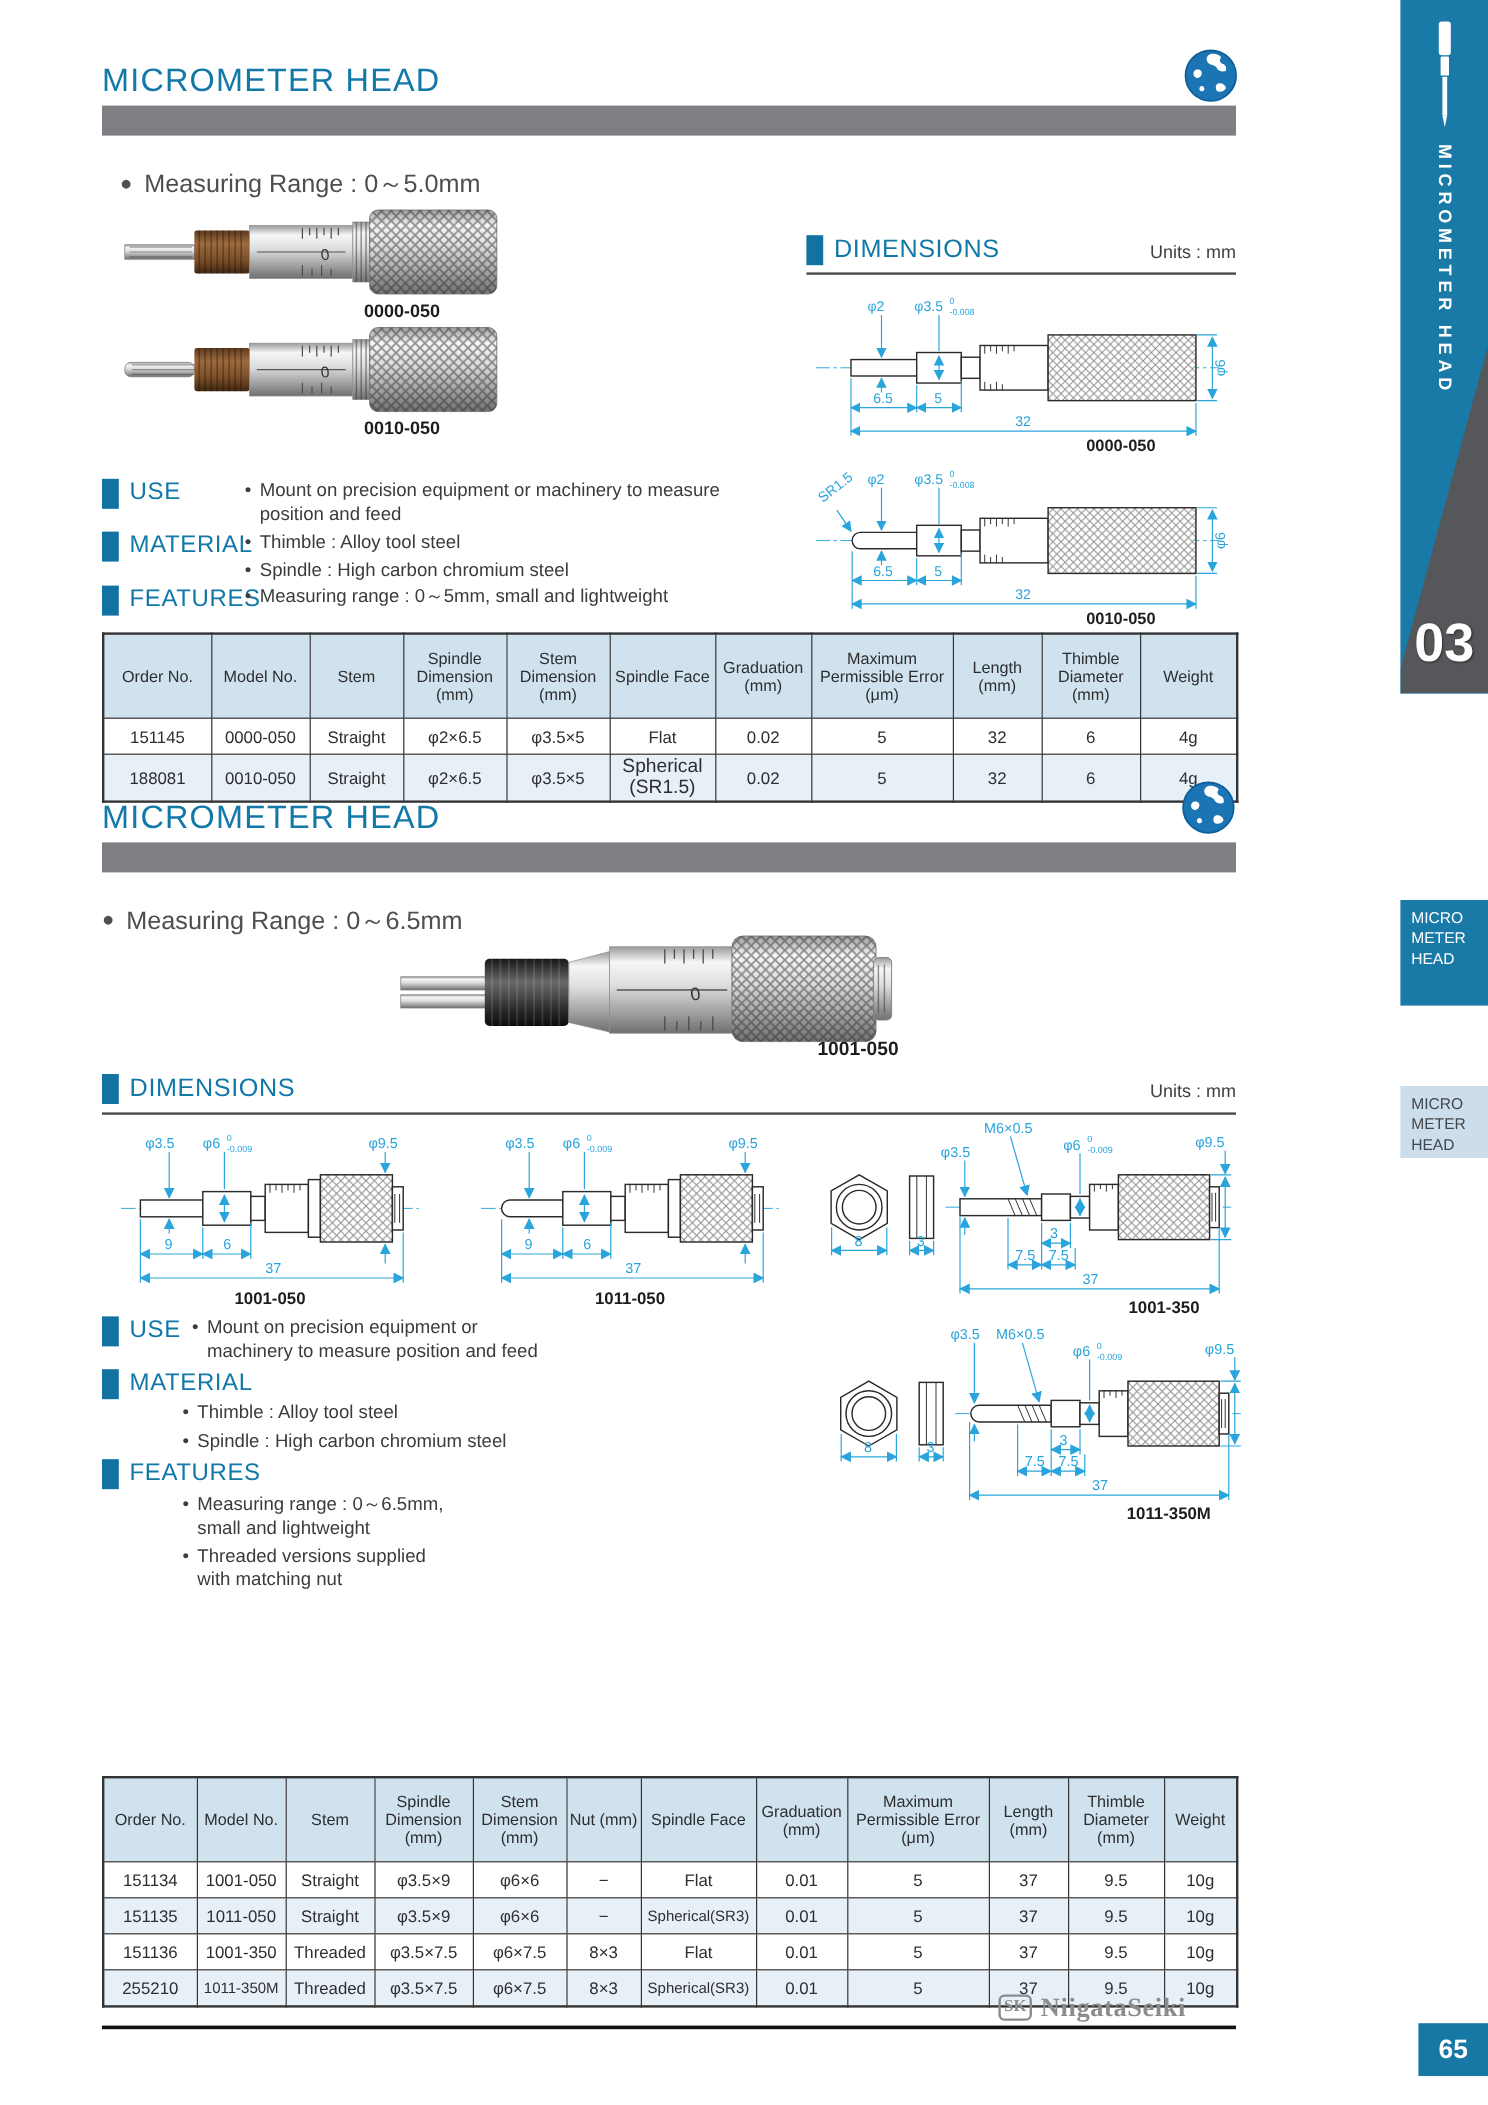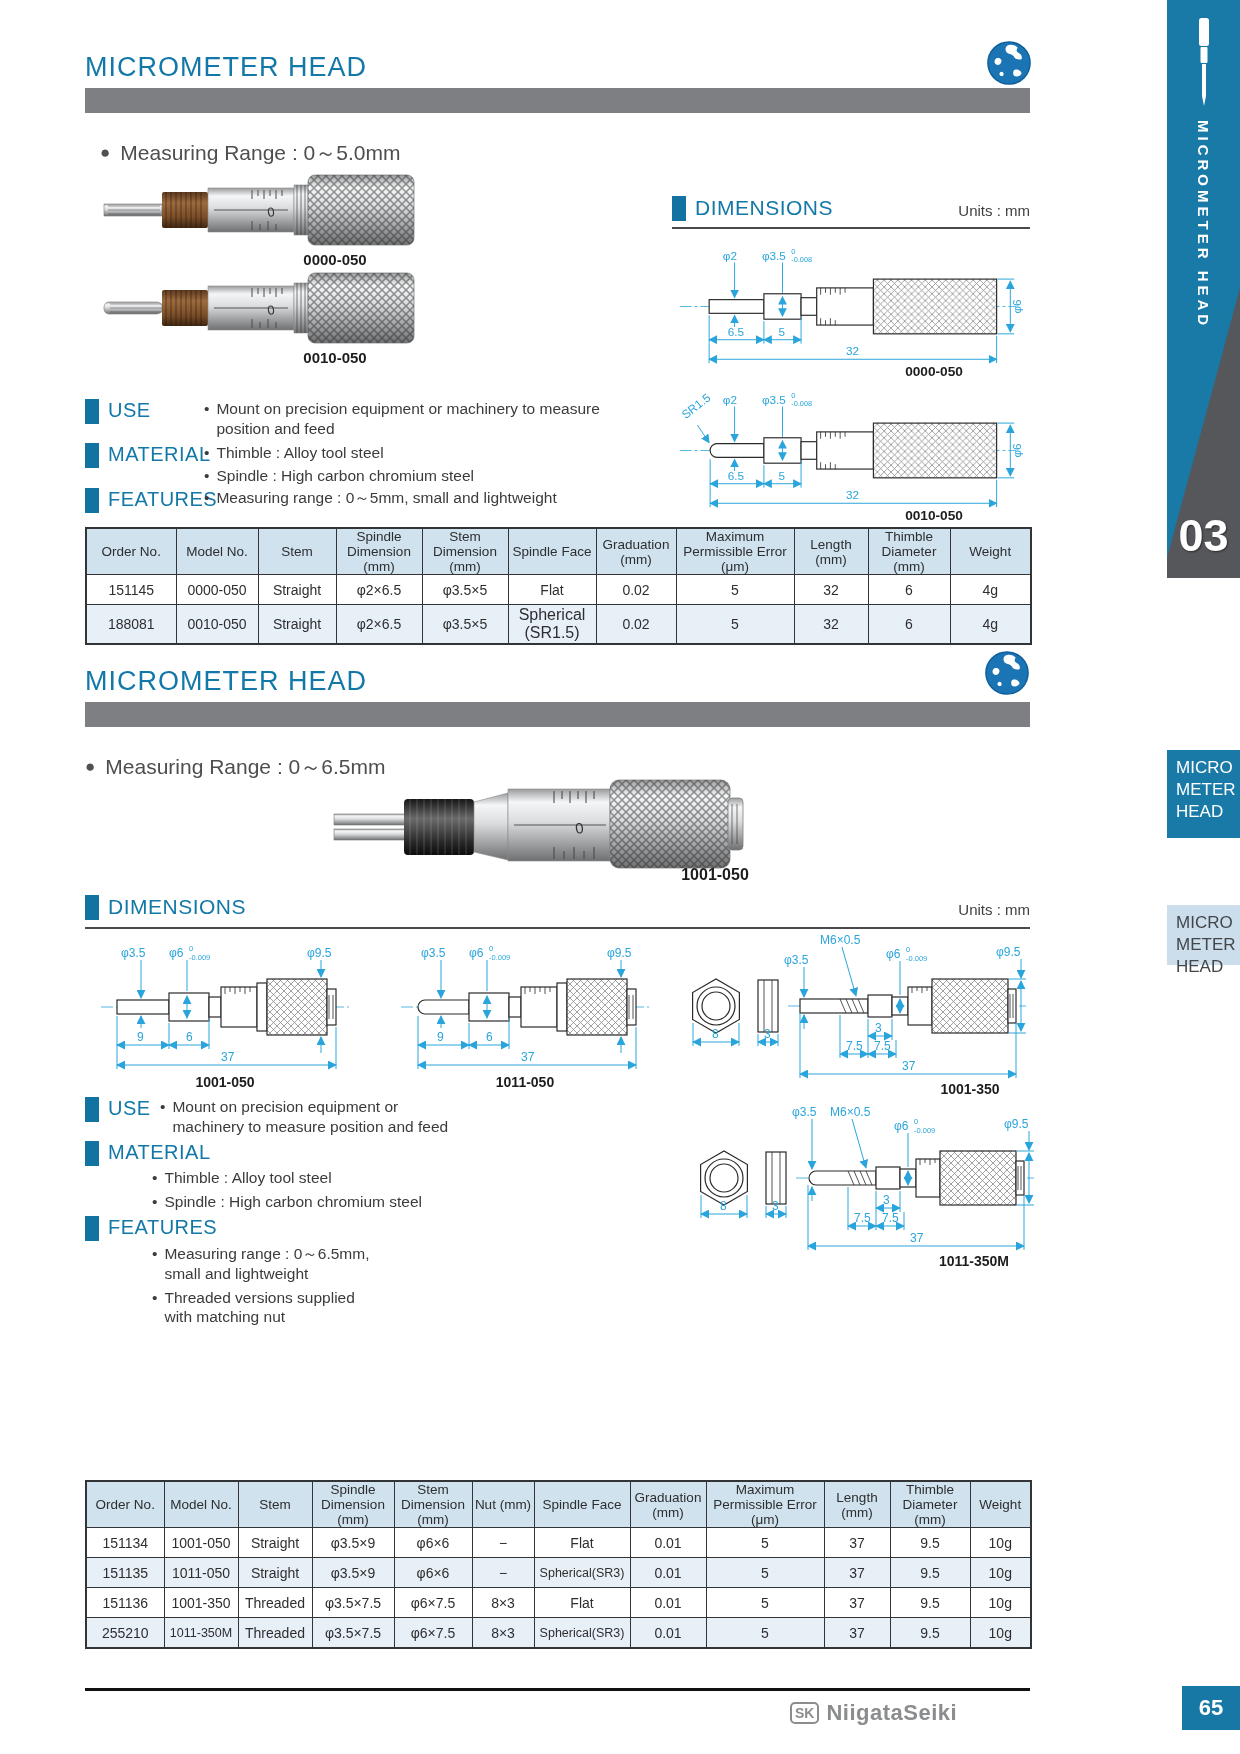--- a/index.html
+++ b/index.html
@@ -22,21 +22,21 @@
   .lblcol2{width:52px;flex:0 0 auto;}
   .bullet{display:flex;font-size:15.5px;color:#3b3b3d;line-height:1.28;}
   .bullet .dot{margin-right:7px;flex:0 0 auto;}
   .bullets{position:absolute;}
   .bullets .bullet{margin-bottom:4px;}
   
   table.spec{border-collapse:collapse;table-layout:fixed;background:#fff;}
   table.spec th,table.spec td{border:1px solid #333436;text-align:center;vertical-align:middle;
       font-weight:normal;overflow:hidden;}
   table.spec{border:2.5px solid #333436;}
-  table.spec th{background:#cfe2ee;font-size:13.5px;line-height:1.12;padding:0 2px;color:#2e2e30;margin-left:40px;}
+  table.spec th{background:#cfe2ee;font-size:13.5px;line-height:1.12;padding:12px 2px;color:#2e2e30;margin-left:40px;}
   table.spec td{font-size:14px;height:27px;padding:1px 2px;color:#2e2e30;}
   table.spec tbody tr:nth-child(even){background:#e7f0f7;}
   .tablewrap{position:absolute;}
   
   .photo{position:absolute;}
   .caption{position:absolute;font-size:15px;font-weight:bold;color:#1d1d1f;text-align:center;}
   .tdraw{position:absolute;}
   .dl{stroke:#2aa5dc;stroke-width:1;fill:none;}
   .cl{stroke:#2aa5dc;stroke-width:.8;stroke-dasharray:12 3 3 3;fill:none;}
   .pl{stroke:#2a2a2a;stroke-width:1.2;fill:#ffffff;}
@@ -47,27 +47,27 @@
   
   .side{position:absolute;left:1167px;top:0;width:73px;height:578px;background:#1979a7;}
   .side .diag{position:absolute;left:0;bottom:0;width:100%;height:290px;background:#56575a;
       clip-path:polygon(100% 0,100% 100%,0 100%,0 93%);}
   .side .ch{position:absolute;bottom:16px;width:100%;text-align:center;color:#fff;
       font-size:45px;font-weight:bold;text-shadow:1px 1px 2px #2c2c2e;}
   .side .vtext{position:absolute;top:120px;left:50%;transform:translateX(-50%);
       writing-mode:vertical-rl;color:#fff;font-size:15px;font-weight:bold;letter-spacing:4px;}
   .side .mic{position:absolute;top:16px;left:50%;transform:translateX(-50%);}
   .tab{position:absolute;left:1167px;width:73px;box-sizing:border-box;padding:7px 0 0 9px;
-      font-size:17px;line-height:1.3;}
+      font-size:13px;line-height:1.3;}
   .tabA{top:750px;height:88px;background:#1979a7;color:#fff;}
   .tabB{top:905px;height:60px;background:#ccddeb;color:#43474b;}
   
   .footline{position:absolute;left:85px;top:1688px;width:945px;height:3px;background:#111;}
-  .brandwrap{position:absolute;top:1700px;left:790px;width:240px;display:flex;align-items:center;
-      justify-content:flex-start;gap:7px;}
+  .brandwrap{position:absolute;top:1660px;left:790px;width:240px;display:flex;align-items:center;
+      justify-content:center;gap:7px;font-family:Liberation Serif, serif;}
   .skbox{border:2.5px solid #8a8c8e;border-radius:5px;color:#8a8c8e;font-weight:bold;
       font-size:14px;padding:1px 3px;}
   .brandtxt{color:#8a8c8e;font-weight:bold;font-size:22px;letter-spacing:.5px;}
   .pagenum{position:absolute;left:1182px;top:1686px;width:58px;height:44px;background:#1778a6;
       color:#fff;font-size:22px;font-weight:bold;display:flex;align-items:center;justify-content:center;}
   .globe{position:absolute;}
 </style>
 </head>
 <body>
 

